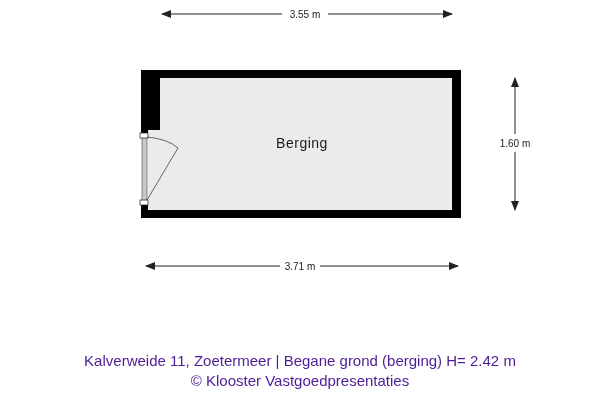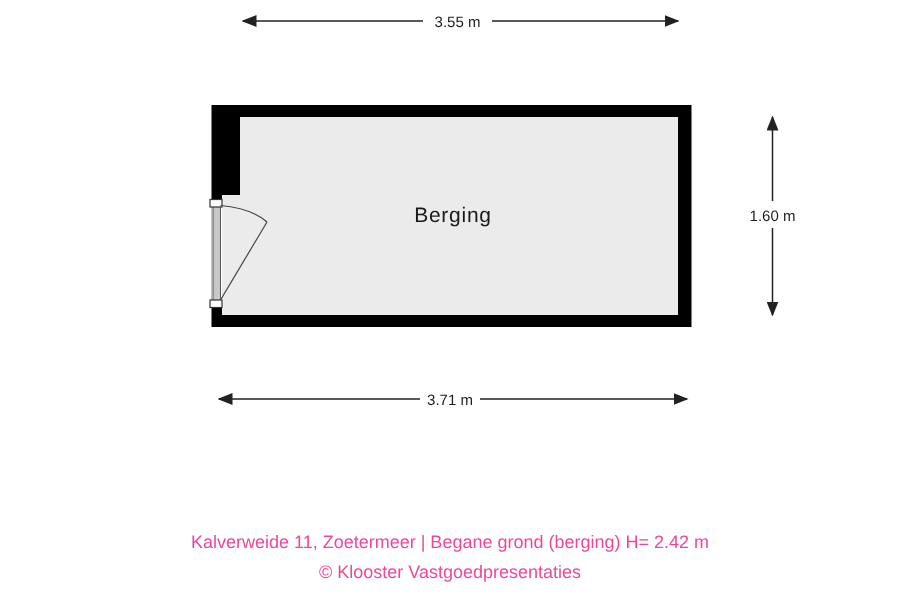--- a/index.html
+++ b/index.html
@@ -1,20 +1,20 @@
 <!DOCTYPE html>
 <html><head>
 <meta charset="utf-8">
 <style>
   html, body { margin:0; padding:0; background:#ffffff; }
   body { width:600px; height:400px; position:relative; overflow:hidden; font-family:"Liberation Sans", sans-serif; }
   svg.plan { position:absolute; left:0; top:0; }
   .dimtext { font-family:"Liberation Sans", sans-serif; font-size:10px; fill:#222; }
   .roomlabel { font-family:"Liberation Sans", sans-serif; font-size:14px; fill:#1a1a1a; letter-spacing:0.5px; }
-  .caption { position:absolute; left:0; width:600px; text-align:center; color:#ec4899; font-size:12px; line-height:18px; }
+  .caption { position:absolute; left:0; width:600px; text-align:center; color:#4c1d95; font-size:15px; line-height:18px; }
   .cap1 { top:352px; }
   .cap2 { top:372px; }
 </style>
 </head>
 <body>
 
 <svg class="plan" width="600" height="400" viewBox="0 0 600 400">
   <defs>
     <marker id="arr" markerWidth="10" markerHeight="8" refX="9" refY="4" orient="auto" markerUnits="userSpaceOnUse">
       <path d="M0,0 L10,4 L0,8 Z" fill="#222"></path>

